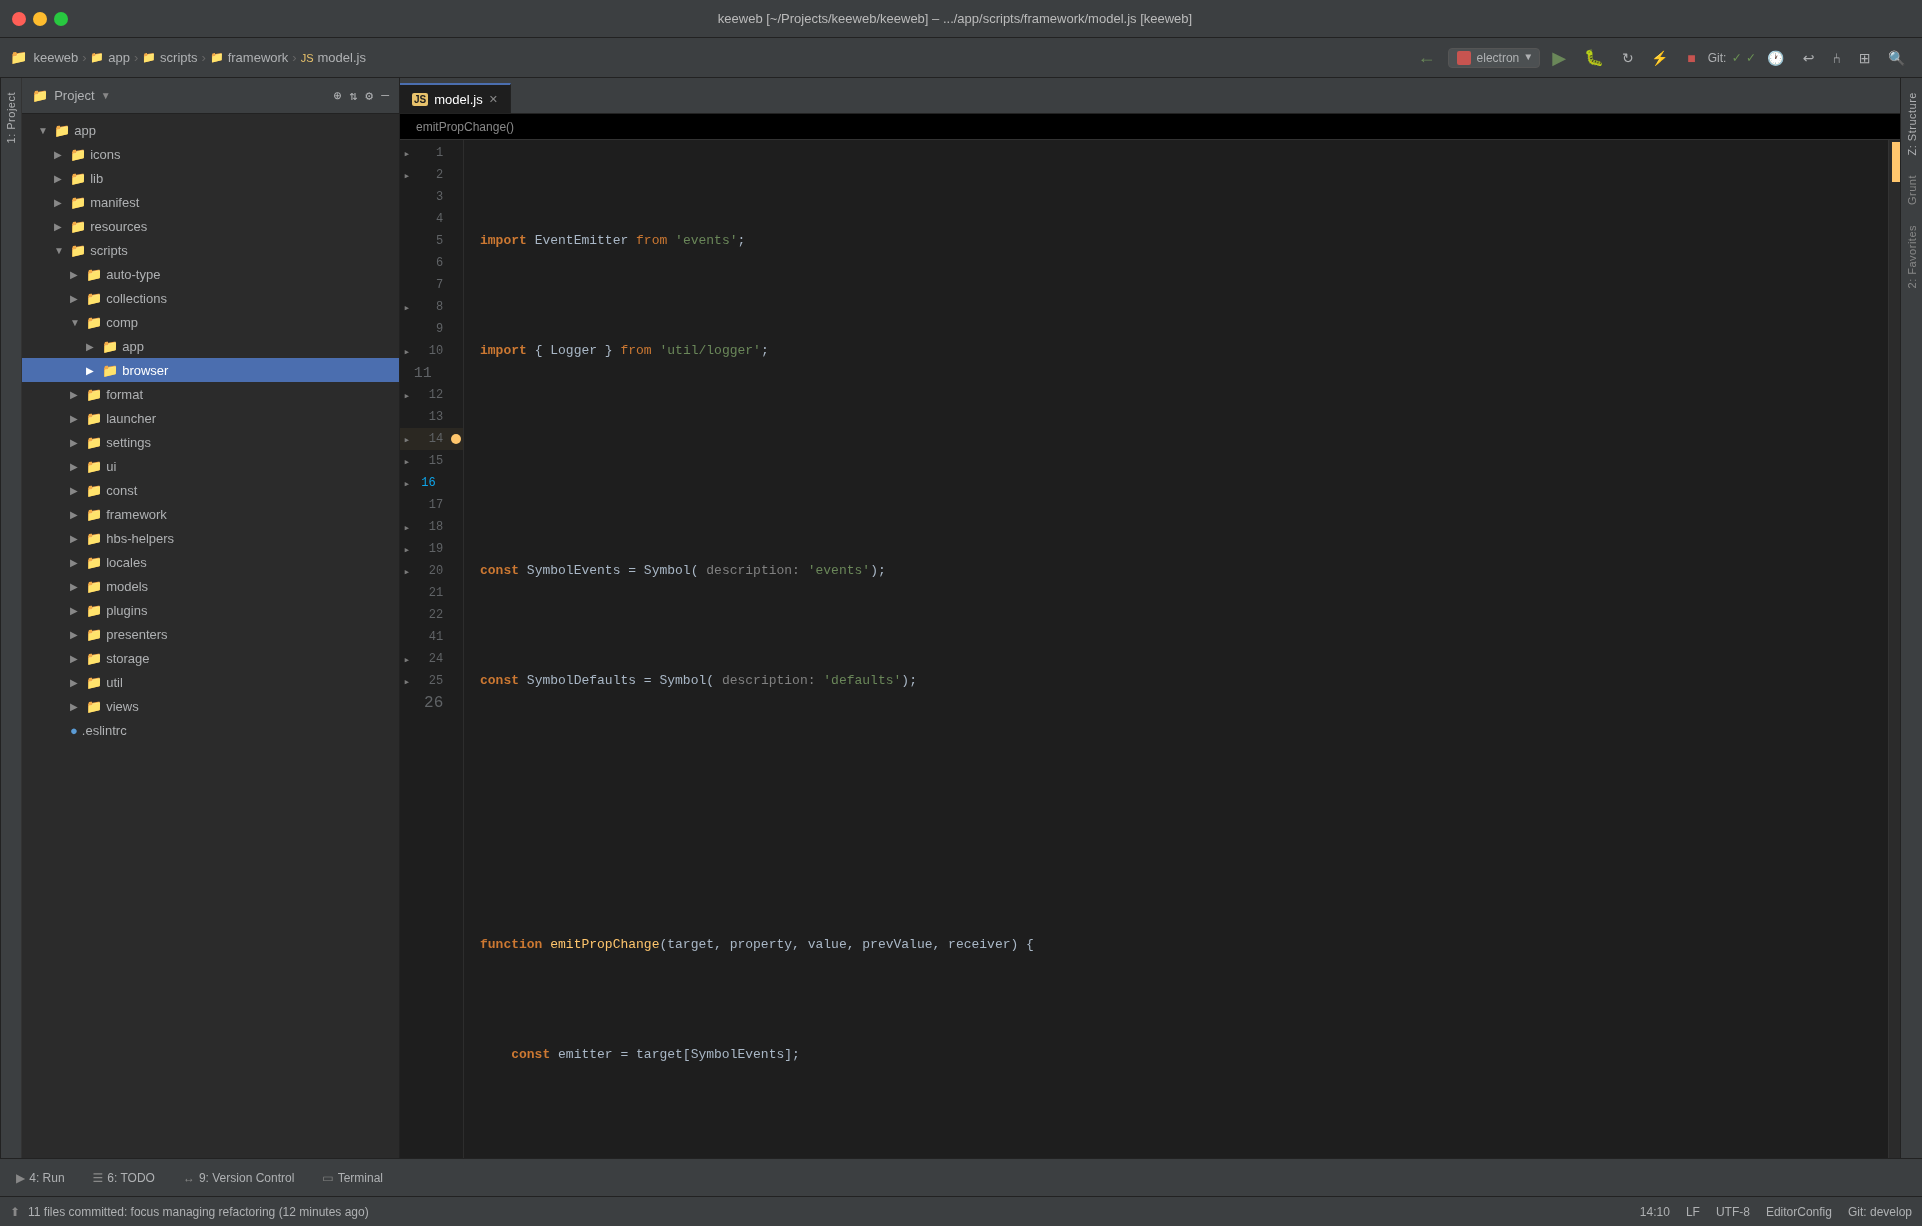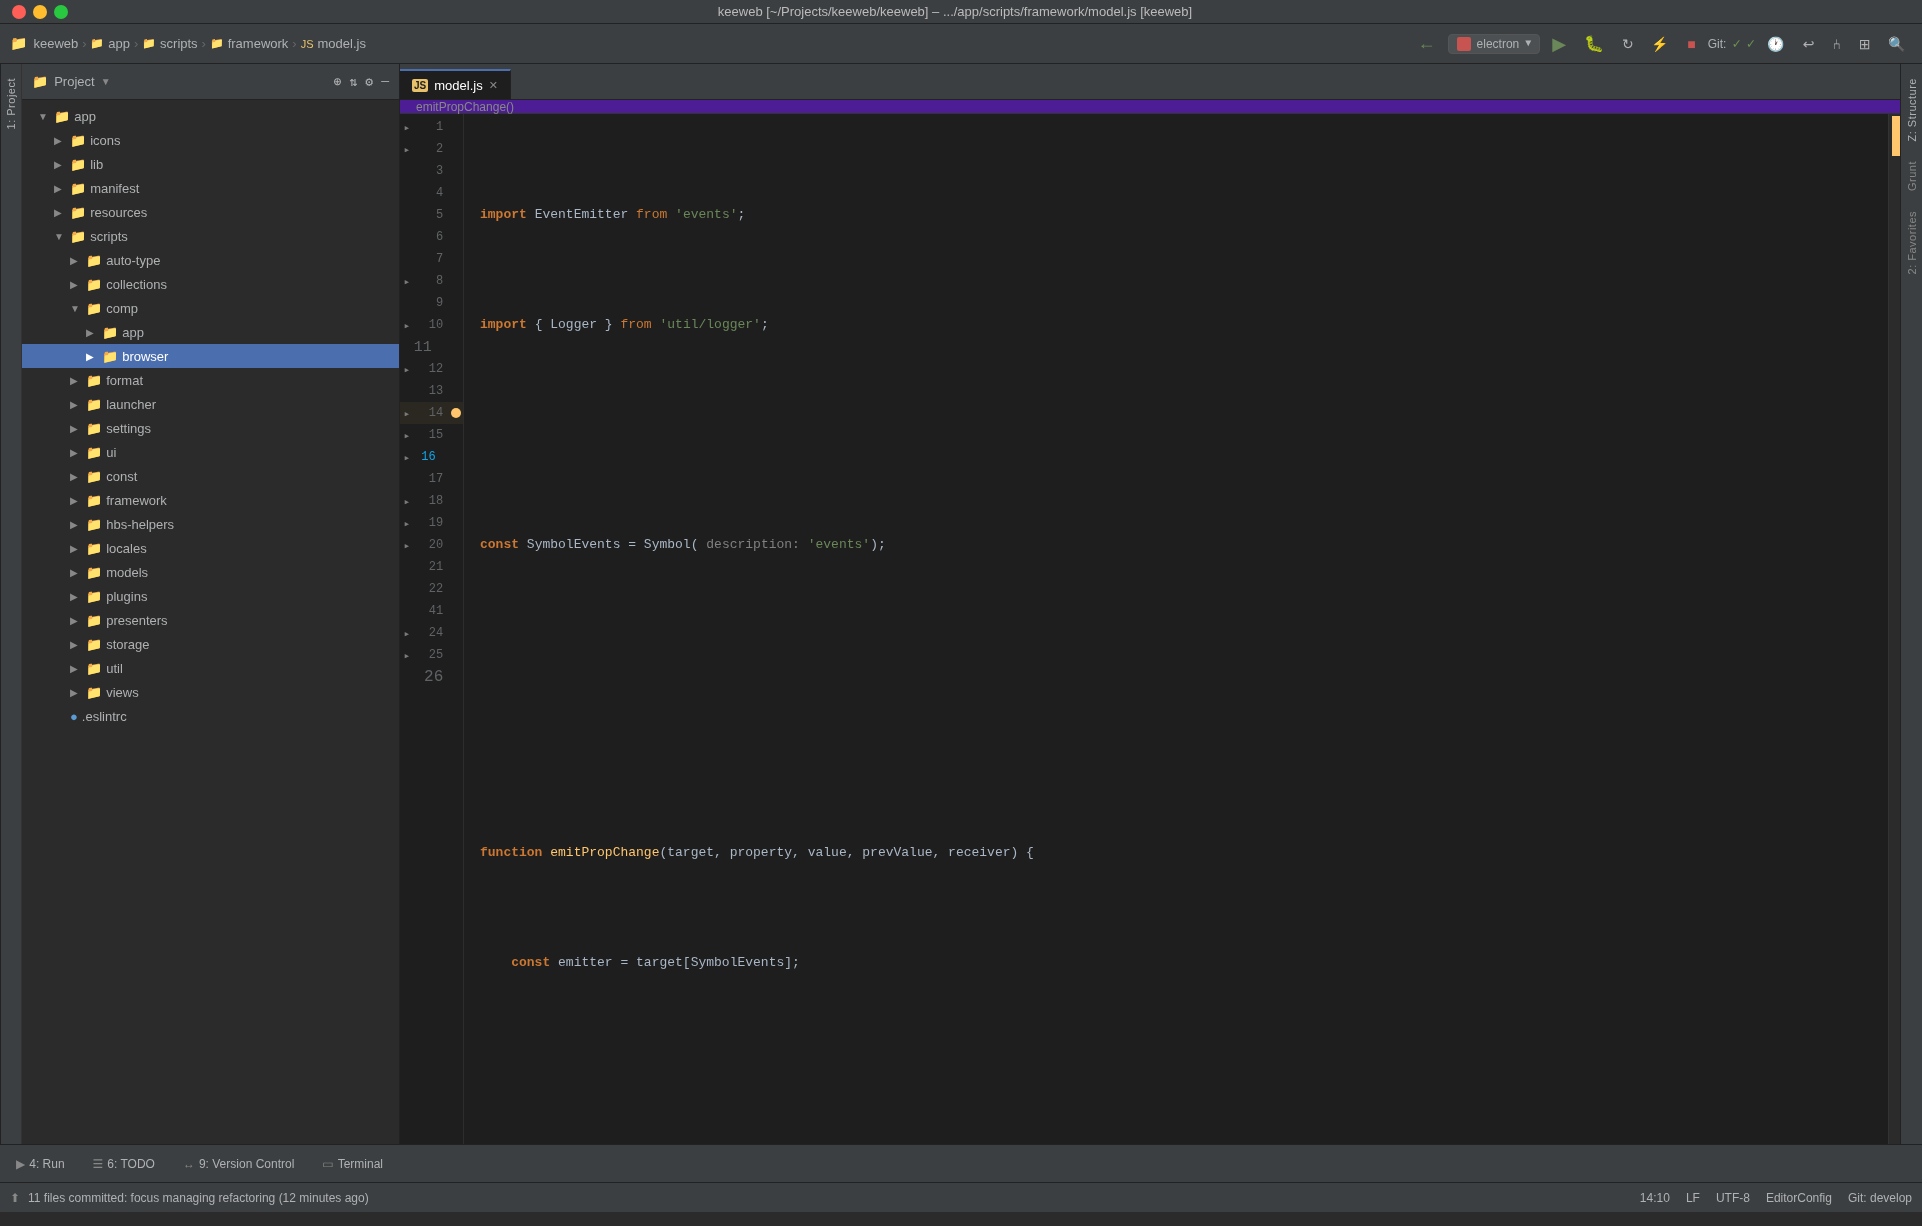--- a/index.html
+++ b/index.html
@@ -9,21 +9,21 @@
       color: #a9b7c6;
       width: 1922px;
       height: 1226px;
       overflow: hidden;
       font-size: 13px;
     }
 
     
     .title-bar {
       background: #3c3f41;
-      height: 24px;
+      height: 38px;
       display: flex;
       align-items: center;
       justify-content: space-between;
       padding: 8px 12px;
       border-bottom: 1px solid #222;
     }
     .title-bar-left {
       display: flex;
       align-items: center;
       gap: 8px;
@@ -222,22 +222,22 @@
       display: flex;
       align-items: center;
       gap: 4px;
       color: #afb1b3;
       cursor: pointer;
       padding: 3px 6px;
     }
 
     
     .breadcrumb-bar {
-      background: #4c1d95;
-      height: 14px;
+      background: #000000;
+      height: 26px;
       display: flex;
       align-items: center;
       padding: 0 16px;
       border-bottom: 1px solid #333;
       font-family: -apple-system, sans-serif;
       font-size: 12px;
       color: #888;
       gap: 4px;
     }
 
@@ -696,20 +696,21 @@
         
         <div style="padding:0 16px; min-height:22px;"><span style="color:#cc7832; font-weight:bold;">import</span> <span style="color:#a9b7c6;">{ Logger }</span> <span style="color:#cc7832;">from</span> <span style="color:#6a8759;">'util/logger'</span><span style="color:#a9b7c6;">;</span></div>
 
         
         <div style="padding:0 16px; min-height:22px;"></div>
 
         
         <div style="padding:0 16px; min-height:22px;"><span style="color:#cc7832; font-weight:bold;">const</span> <span style="color:#a9b7c6;">SymbolEvents = Symbol(</span> <span style="color:#808080;">description:</span> <span style="color:#6a8759;">'events'</span><span style="color:#a9b7c6;">);</span></div>
 
         
+        <div style="padding:0 16px; min-height:22px;"><span style="color:#cc7832; font-weight:bold;">const</span> <span style="color:#a9b7c6;">SymbolDefaults = Symbol(</span> <span style="color:#808080;">description:</span> <span style="color:#6a8759;">'defaults'</span><span style="color:#a9b7c6;">);</span></div>
 
         
 
         
         <div style="padding:0 16px; min-height:22px;"></div>
 
         
         <div style="padding:0 16px; min-height:22px;"><span style="color:#cc7832; font-weight:bold;">function</span> <span style="color:#ffc66d;">emitPropChange</span><span style="color:#a9b7c6;">(target, property, value, prevValue, receiver) {</span></div>
 
         

